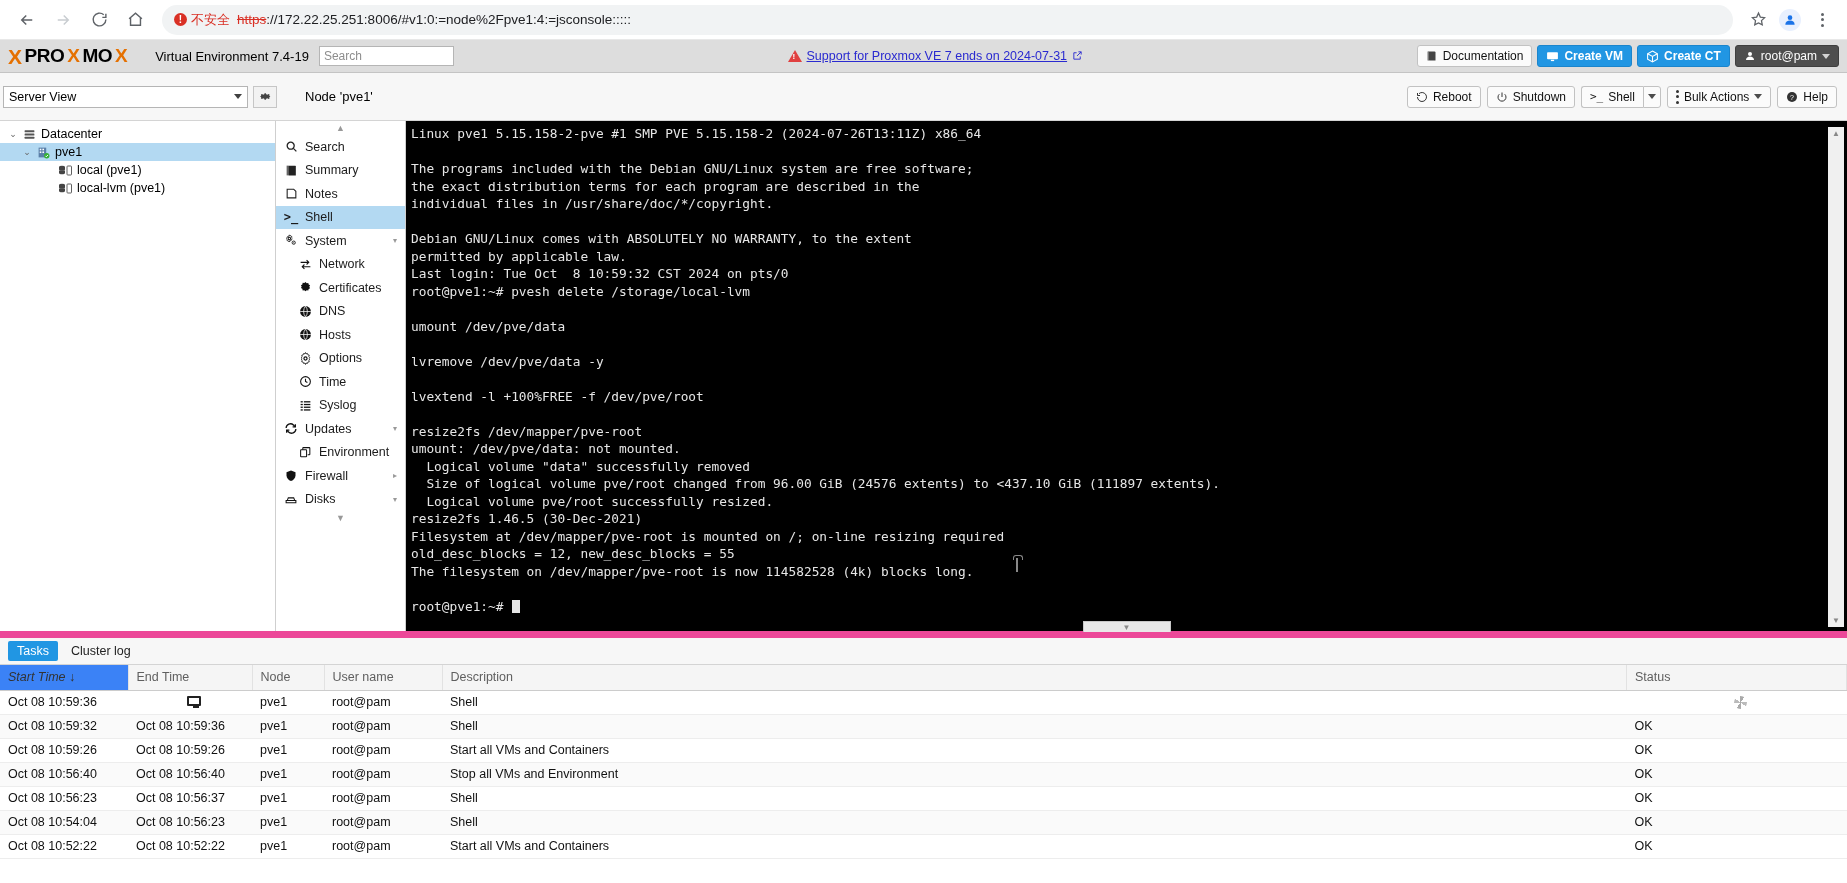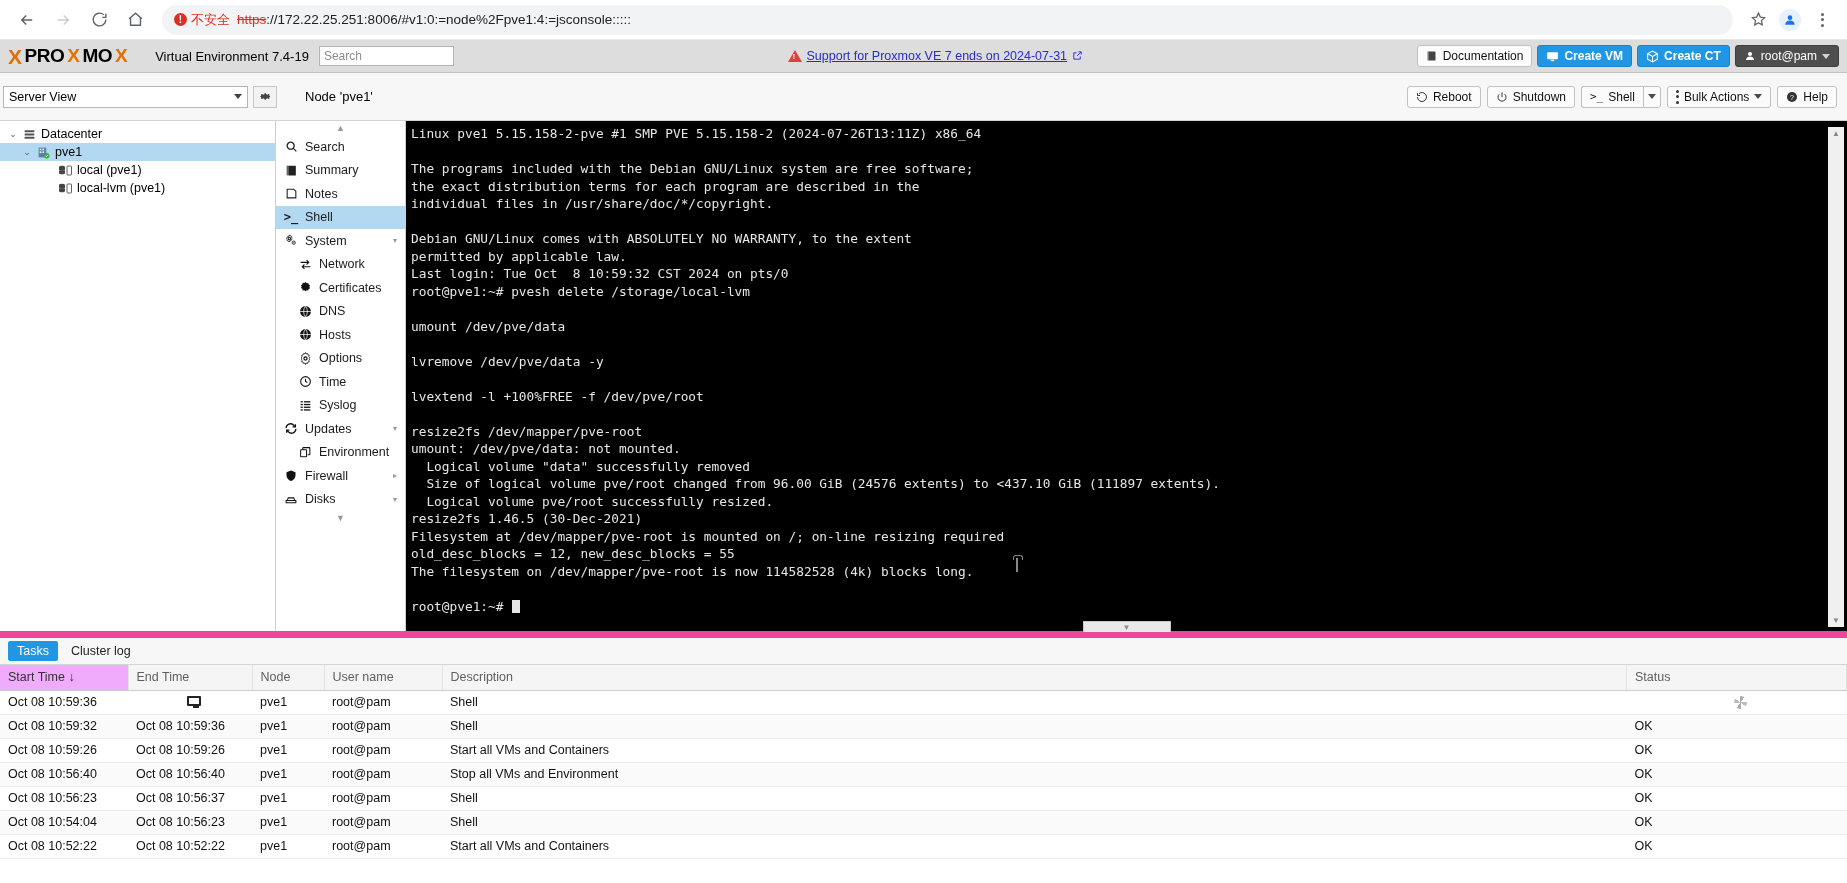--- a/index.html
+++ b/index.html
@@ -351,21 +351,21 @@
   table.tasks th {
     height: 25px;
     background: #f5f5f5;
     border-bottom: 1px solid #ccc;
     border-right: 1px solid #e2e2e2;
     text-align: left;
     font-weight: normal;
     color: #5f5f5f;
     padding-left: 8px;
   }
-  table.tasks th.sorted { background: #f0abfc; color: #333; }
+  table.tasks th.sorted { background: #3b82f6; color: #333; font-style: italic; }
   table.tasks td {
     height: 24px;
     border-bottom: 1px solid #ededed;
     padding-left: 8px;
     color: #111;
     overflow: hidden;
     white-space: nowrap;
   }
   table.tasks tr.alt td { background: #fafafa; }
   .spinner-cell { text-align: center; }

